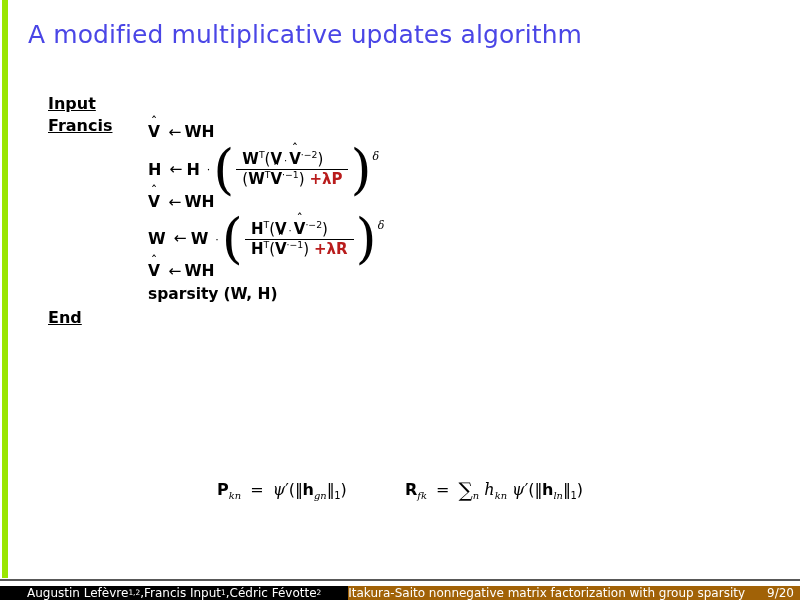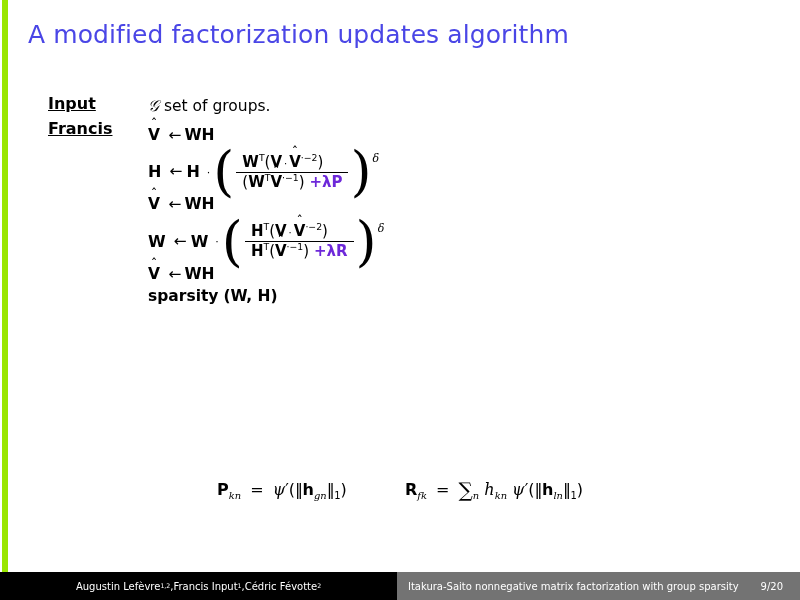--- a/index.html
+++ b/index.html
@@ -71,21 +71,21 @@
   }
   .mathit {
     font-style: italic;
     font-family: "DejaVu Serif", serif;
   }
   .greek { font-family: "DejaVu Serif", serif; font-style: italic; }
   sup, sub {
     font-size: 0.62em;
     line-height: 0;
   }
-  .red { color: #6d28d9; }
+  .red { color: #b91c1c; }
 
   
   .hatted {
     position: relative;
     display: inline-block;
     font-weight: bold;
   }
   .hatted > .hat {
     position: absolute;
     top: -0.70em;
@@ -157,36 +157,36 @@
     vertical-align: -0.12em;
   }
   .norm { letter-spacing: -0.5px; }
 
   
   #footer {
     position: absolute;
     left: 0;
     bottom: 0;
     width: 800px;
-    height: 28px;
-    display: flex;
-    font-size: 10px;
+    height: 14px;
+    display: flex;
+    font-size: 12px;
   }
   #footer-authors {
     width: 397px;
     background: #000000;
     color: #ffffff;
     display: flex;
     align-items: center;
     justify-content: center;
     white-space: nowrap;
   }
   #footer-subject {
     flex: 1 1 auto;
-    background: #737373;
+    background: #a16207;
     color: #ffffff;
     display: flex;
     align-items: center;
     justify-content: center;
     white-space: nowrap;
     padding-right: 6px;
     gap: 22px;
   }
   #footer-divider {
     position: absolute;
@@ -195,31 +195,27 @@
     width: 800px;
     height: 2px;
     background: #585858;
   }
 </style>
 </head>
 <body>
 
 <div id="left-bar"></div>
 
-<div id="slide-title">A modified factorization updates algorithm</div>
+<div id="slide-title">A modified multiplicative updates algorithm</div>
 
 <div id="algorithm">
 
   <div class="algo-row">
     <div class="algo-label">Input</div>
     <div class="algo-body">
-      <div class="algo-line sp-top">
-        <span class="mathit">𝒢</span>
-        <span>set of groups.</span>
-      </div>
     </div>
   </div>
 
   <div class="algo-row sp-top" style="margin-top:6px;">
     <div class="algo-label">Francis</div>
     <div class="algo-body">
 
 
       <div class="algo-line sp-top" style="font-weight:bold;margin-top:7px;">
         <span class="hatted"><span class="hat">ˆ</span><span>V</span></span>
@@ -273,20 +269,24 @@
       </div>
 
       <div class="algo-line" style="margin-top:7px;">
         <span style="font-weight:bold;">sparsity</span>
         <span class="mathvar">(W, H)</span>
       </div>
 
     </div>
   </div>
 
+  <div class="algo-row" style="margin-top:8px;">
+    <div class="algo-label">End</div>
+    <div class="algo-body"></div>
+  </div>
 
 </div>
 
 <div id="bottom-equations">
   <span>
     <span class="mathvar">P</span><sub class="mathit">kn</sub>
     <span style="margin:0 4px;">=</span>
     <span class="greek">ψ</span><span>′</span><span>(</span><span class="norm">‖</span><span class="mathvar">h</span><sub class="mathit">gn</sub><span class="norm">‖</span><sub>1</sub><span>)</span>
   </span>
   <span class="eqgap"></span>

